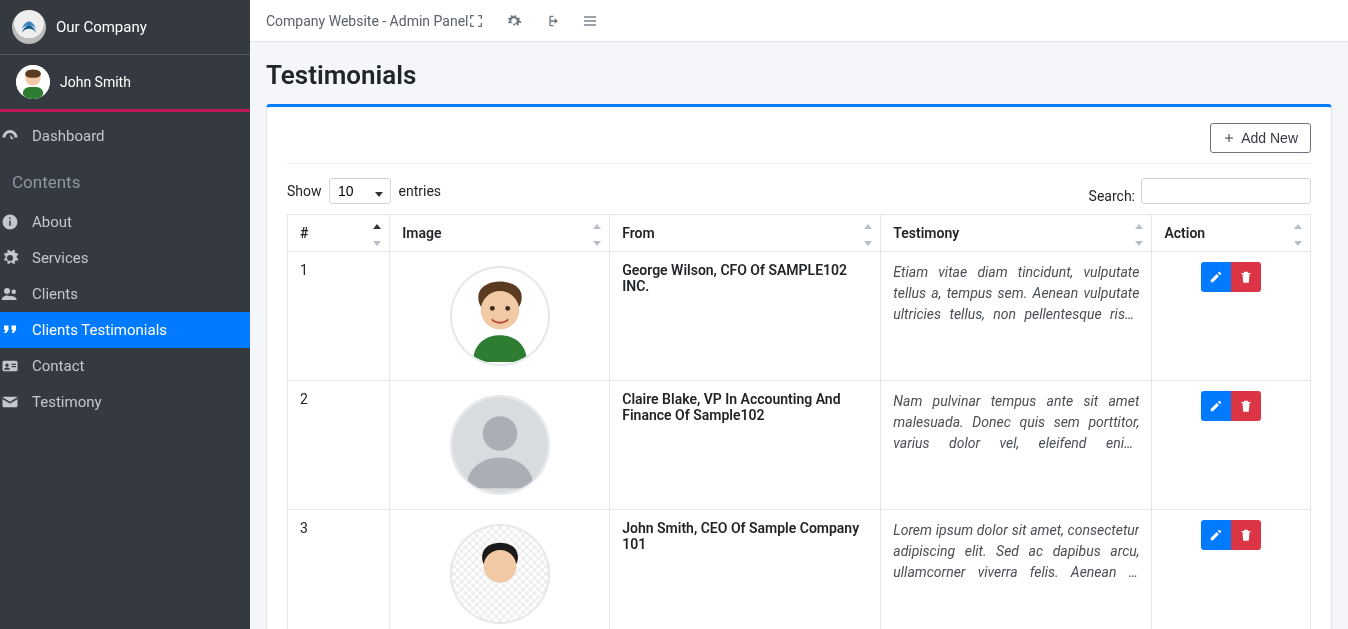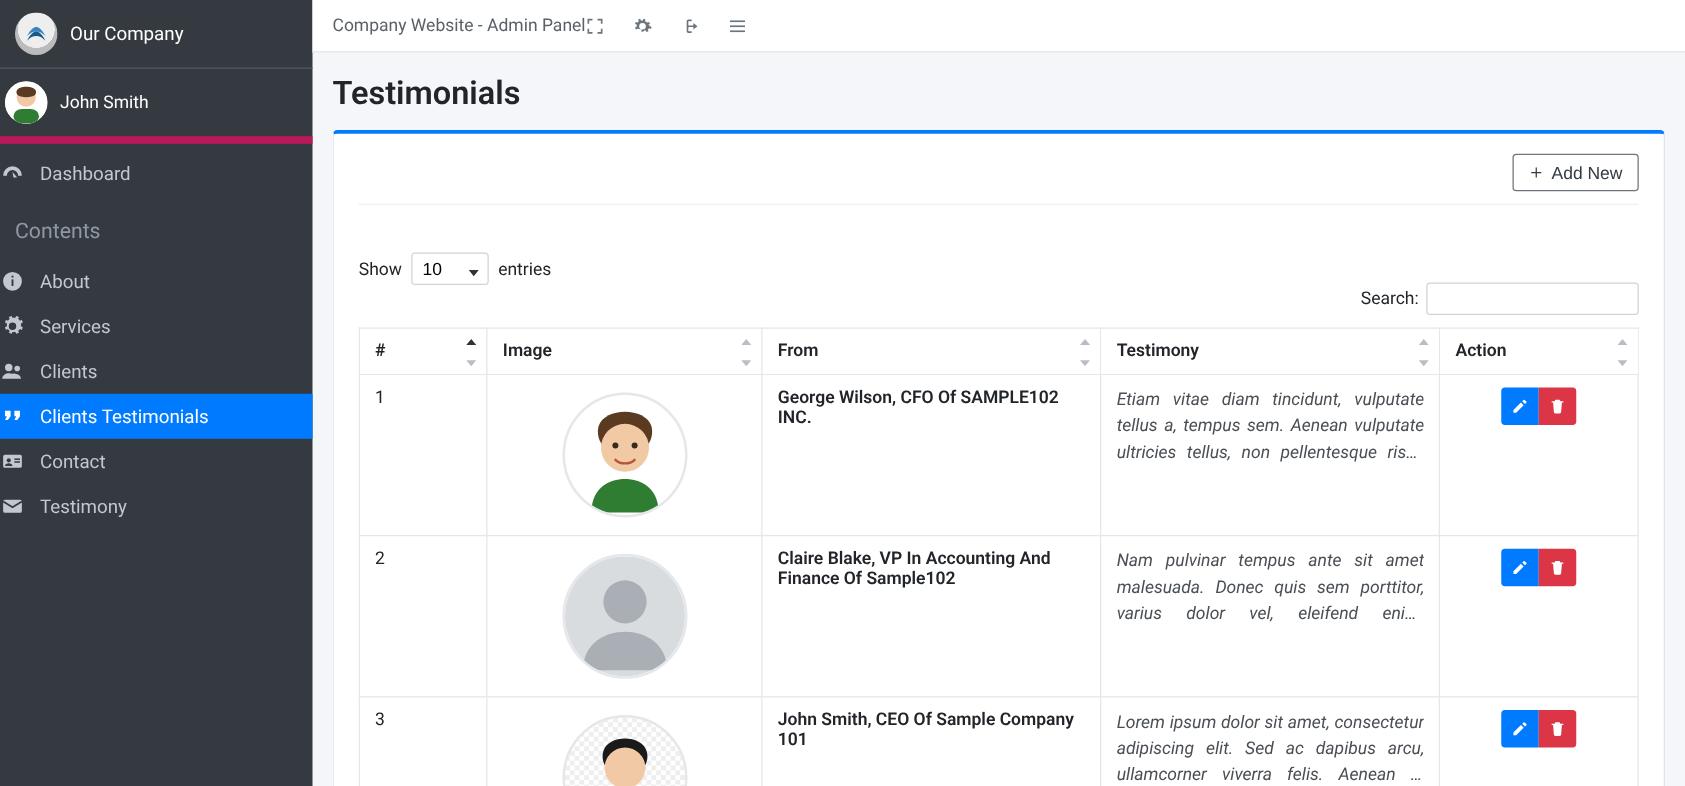--- a/index.html
+++ b/index.html
@@ -4,21 +4,21 @@
 <style>
   * { box-sizing: border-box; margin: 0; padding: 0; }
   html, body { height: 100%; font-family: -apple-system, "Segoe UI", Roboto, "Helvetica Neue", Arial, sans-serif; background: #f4f6f9; color: #212529; }
   .wrapper { display: flex; min-height: 100vh; }
   
   .sidebar { width: 250px; background: #343a40; color: #c2c7d0; display: flex; flex-direction: column; padding-bottom: 20px; }
   .brand { display: flex; align-items: center; gap: 10px; padding: 10px 12px; border-bottom: 1px solid #4f5962; }
   .brand .logo { width: 34px; height: 34px; border-radius: 50%; background: #888 radial-gradient(circle at 50% 40%, #eee 0 55%, #bbb 56% 100%); display:flex; align-items:center; justify-content:center; }
   .brand .logo svg { width:22px; height:22px; }
   .brand-name { color: #fff; font-size: 15px; }
-  .user-panel { display: flex; align-items: center; gap: 10px; padding: 10px 4px; border-bottom: 6px solid #be185d; }
+  .user-panel { display: flex; align-items: center; gap: 10px; padding: 10px 16px; border-bottom: 3px solid #be185d; }
   .user-panel .avatar { width: 34px; height: 34px; border-radius: 50%; background: #fff; display:flex; align-items:center; justify-content:center; overflow:hidden; }
   .user-panel .name { color: #fff; font-size: 14px; }
   .nav { list-style: none; padding: 6px 0; }
   .nav-item { display: flex; align-items: center; gap: 12px; padding: 9px 0; font-size: 15px; color: #c2c7d0; cursor: pointer; }
   .nav-item.active { background: #007bff; color: #fff; }
   .nav-header { padding: 12px 12px 6px; font-size: 17px; color: #8e98a4; }
   .nav-icon { width: 20px; display:inline-flex; align-items:center; justify-content:center; color: inherit; }
   .nav-icon svg { width:18px; height:18px; fill: currentColor; }
   
   .main { flex: 1; display: flex; flex-direction: column; min-width:0; }
@@ -31,21 +31,21 @@
   h1.page-title { font-size: 26px; font-weight: 600; margin: 8px 0 14px; color:#212529; }
   .card { background: #fff; border: 1px solid #e0e3e8; border-top: 3px solid #007bff; border-radius: 4px; padding: 16px 20px 4px; margin-bottom: 10px; }
   .card-toolbar { display: flex; justify-content: flex-end; padding-bottom: 10px; border-bottom: 1px solid #eef0f3; }
   .btn-outline { border: 1px solid #6c757d; color: #343a40; background:#fff; padding: 6px 12px; font-size: 14px; border-radius: 3px; cursor: pointer; display:inline-flex; align-items:center; gap:6px;justify-content:center; }
   .btn-outline svg { width:12px; height:12px; fill: currentColor; }
   .table-controls { display: flex; justify-content: space-between; align-items: center; padding: 14px 0 10px; font-size: 14px; color:#212529; }
   .length-select { border:1px solid #ced4da; border-radius:3px; padding: 4px 36px 4px 8px; font-size:14px; appearance:none; background:#fff; position:relative; }
   .select-wrap { position:relative; display:inline-block; margin: 0 4px; }
   .select-wrap::after { content:""; position:absolute; right:8px; top:50%; width:0; height:0; border-left:4px solid transparent; border-right:4px solid transparent; border-top:5px solid #333; transform:translateY(1px); pointer-events:none; }
   .select-wrap::before { content:""; position:absolute; right:8px; top:50%; width:0; height:0; border-left:4px solid transparent; border-right:4px solid transparent; border-bottom:5px solid #333; transform:translateY(-7px); pointer-events:none; }
-  .search-label { display:flex; align-items:center; gap:6px;margin-top:48px; }
+  .search-label { display:flex; align-items:flex-end; gap:6px; }
   .search-input { border:1px solid #ced4da; border-radius:3px; padding:4px 8px; font-size:14px; width:170px; }
   table.data { width:100%; border-collapse: collapse; font-size:14px; }
   table.data th, table.data td { border:1px solid #e4e6ea; padding: 10px 12px; text-align:left; vertical-align:top; }
   table.data th { font-weight:600; position:relative; background:#fff; }
   th .sort { position:absolute; right:8px; top:50%; transform:translateY(-50%); display:inline-flex; flex-direction:column; gap:1px; }
   th .sort svg { width:8px; height:6px; fill:#b8bec6; }
   th .sort .asc.on svg, th .sort .desc.on svg { fill:#333; }
   td.center, th.center { text-align:center; }
   .row-img { width:100px; height:100px; border-radius:50%; border:2px solid #e5e7eb; background:#f5f5f5; display:flex; align-items:center; justify-content:center; margin: 4px auto; overflow:hidden; }
   .testimony { font-style: italic; color:#4a4f55; text-align: justify; display:-webkit-box; -webkit-line-clamp:3; -webkit-box-orient:vertical; overflow:hidden; line-height:1.5; }

